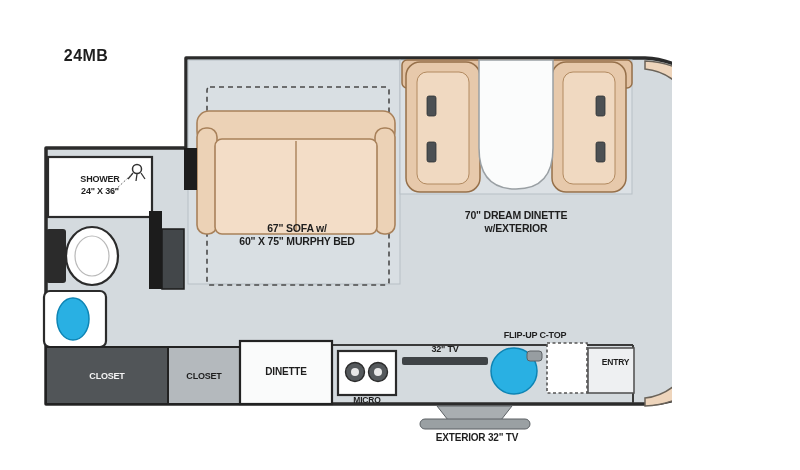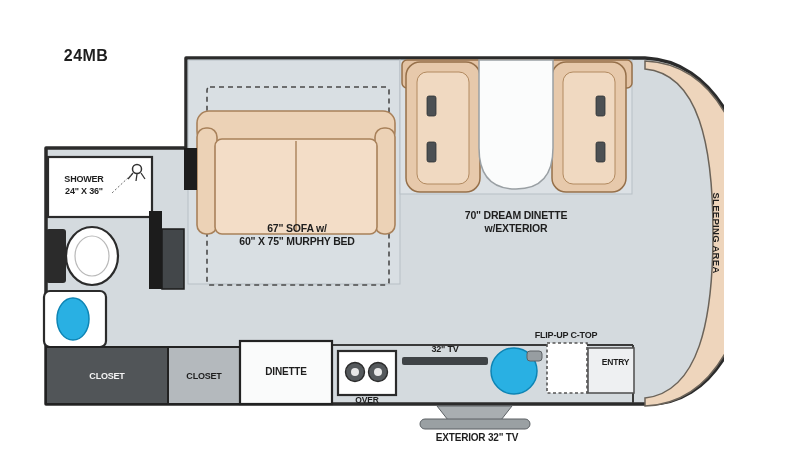--- a/index.html
+++ b/index.html
@@ -1,17 +1,17 @@
 <!DOCTYPE html>
 <html><head>
 <meta charset="utf-8">
 <style>
   html,body { margin:0; padding:0; background:#ffffff; }
   .stage {
-    position:relative; width:724px; height:470px; background:#ffffff;
+    position:relative; width:672px; height:470px; background:#ffffff;
     overflow:hidden; font-family:"Liberation Sans", sans-serif;
   }
   .stage svg { position:absolute; left:0; top:0; }
   .label {
     position:absolute; transform:translate(-50%,-50%);
     text-align:center; color:#1e1e1e; font-weight:bold;
     white-space:nowrap; line-height:12px; font-size:10px; letter-spacing:-0.2px;
   }
   .label span { display:block; }
   .title { font-size:16px; letter-spacing:0.4px; }
@@ -95,21 +95,21 @@
     </g>
 
     <g>
       <polygon points="437,406 512,406 501,420 448,420" fill="#a9aeb1" stroke="#5c6165" stroke-width="1"></polygon>
       <rect x="420" y="419" width="110" height="10" rx="5" fill="#9aa0a3" stroke="#5c6165" stroke-width="1"></rect>
     </g>
   </svg>
 
   <div class="label title" style="left:86px; top:56px;">24MB</div>
 
-  <div class="label s9" style="left:84px; top:185px;">
+  <div class="label s9" style="left:100px; top:185px;">
     <span>SHOWER</span>
     <span>24" X 36"</span>
   </div>
 
   <div class="label s11" style="left:297px; top:235px;">
     <span>67" SOFA w/</span>
     <span>60" X 75" MURPHY BED</span>
   </div>
 
   <div class="label s11" style="left:516px; top:222px;">
@@ -119,19 +119,19 @@
 
   <div class="label rot" style="left:728px; top:233px;">
     <span>CAB OVER BUNK</span>
     <span>36" X 75"</span>
     <span>SLEEPING AREA</span>
   </div>
 
   <div class="label s9 light" style="left:107px; top:376px;">CLOSET</div>
   <div class="label s9" style="left:204px; top:376px;">CLOSET</div>
   <div class="label" style="left:286px; top:372px;">DINETTE</div>
-  <div class="label s85" style="left:367px; top:400px;">OVER</div>
+  <div class="label s85" style="left:367px; top:400px;">MICRO</div>
   <div class="label s9" style="left:445px; top:349px;">32" TV</div>
-  <div class="label s9" style="left:566px; top:335px;">FLIP-UP C-TOP</div>
+  <div class="label s9" style="left:535px; top:335px;">FLIP-UP C-TOP</div>
   <div class="label s85" style="left:611px; top:362px;padding-left:9px;">ENTRY</div>
   <div class="label" style="left:477px; top:438px;">EXTERIOR 32" TV</div>
 
 </div>
 
 </body></html>

